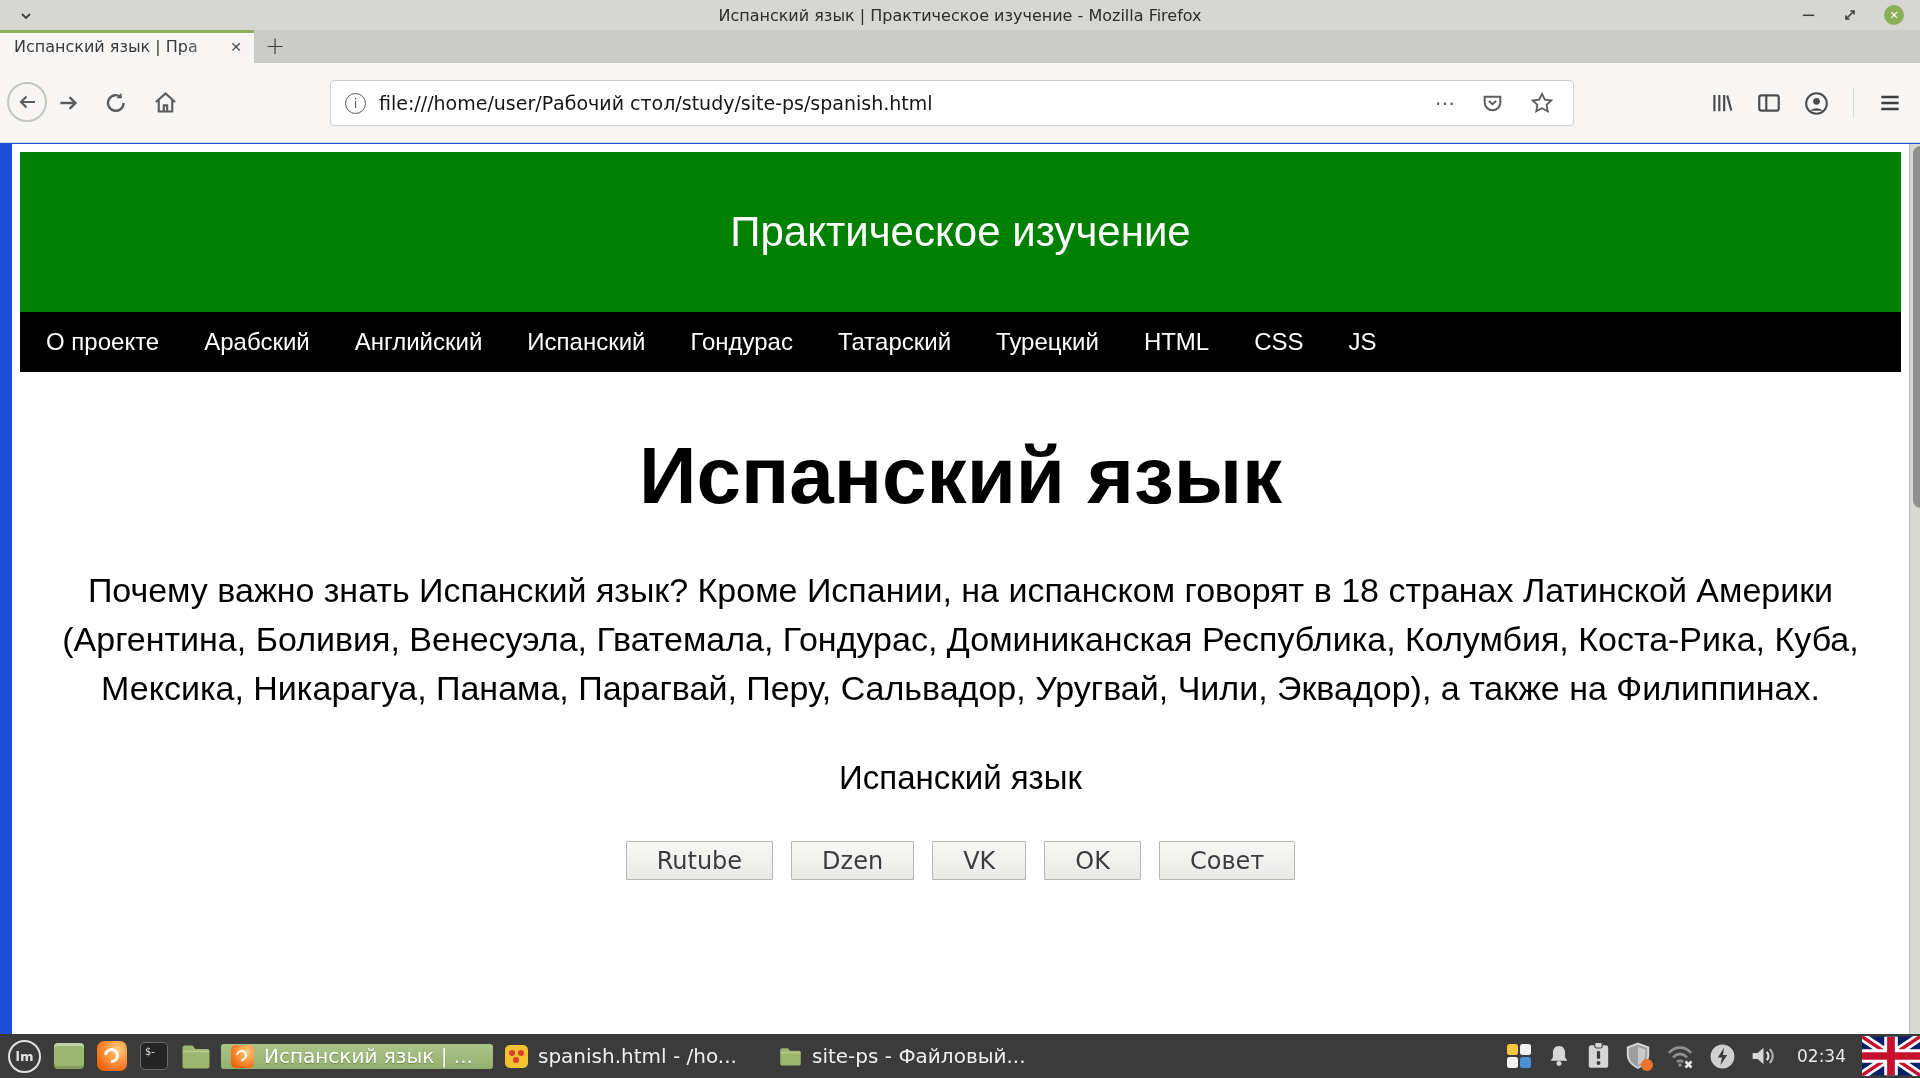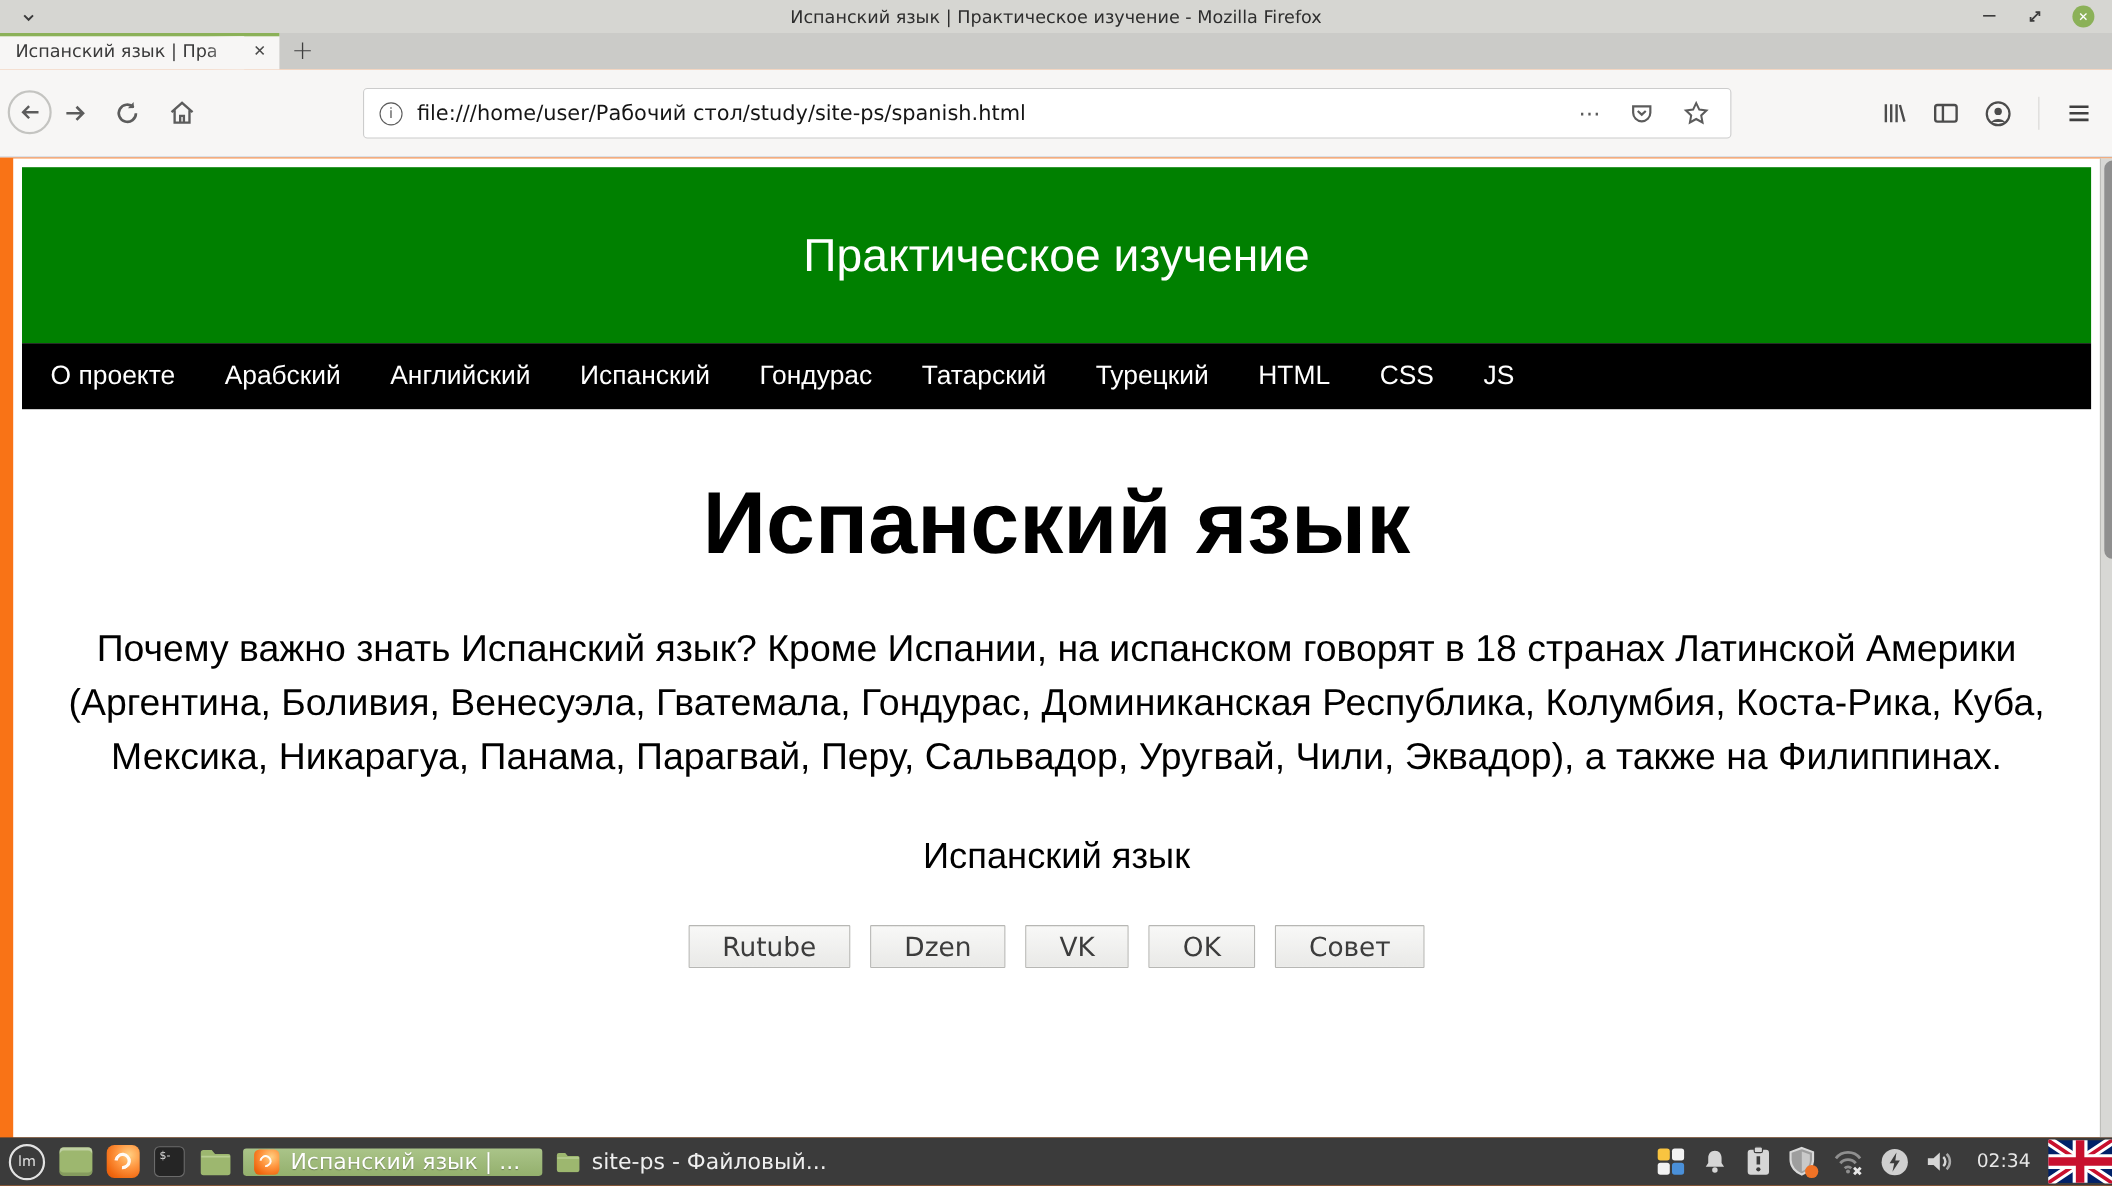--- a/index.html
+++ b/index.html
@@ -1,17 +1,17 @@
 <!DOCTYPE html>
 <html><head>
 <meta charset="utf-8">
 <style>
   * { margin:0; padding:0; box-sizing:border-box; }
   html,body { background:#555; }
-  #app { position:relative; width:1920px; height:1078px; background:#f97316; overflow:hidden;
+  #app { position:relative; width:1920px; height:1078px; background:#1d4ed8; overflow:hidden;
          font-family:"DejaVu Sans", sans-serif; }
 
   
   .titlebar { position:absolute; top:0; left:0; width:1920px; height:30px; background:#d6d6d2;
               display:flex; align-items:center; justify-content:center; }
   .win-chevron { position:absolute; left:18px; top:8px; width:16px; height:14px; }
   .win-title { font-size:16px; color:#2d2d2d; }
   .win-controls { position:absolute; right:16px; top:0; height:30px; display:flex; align-items:center; gap:26px; }
   .btn-min { font-size:18px; color:#3c3c3c; line-height:30px; }
   .btn-restore svg { display:block; }
@@ -75,21 +75,21 @@
           background:linear-gradient(#f8f8f7,#e9e9e7); border:1px solid #b7b7b4; border-radius:1px;
           font-family:"DejaVu Sans", sans-serif; display:flex; align-items:center; }
 
   
   .taskbar { position:absolute; left:0; bottom:0; width:1920px; height:44px; background:#3b3b3b;
              display:flex; align-items:center; }
   .taskbar svg { display:block; }
   .launchers { display:flex; align-items:center; gap:13px; padding:0 10px 0 8px; }
   .mint-menu { width:33px; height:33px; border:2.5px solid #e2e2e2; border-radius:50%;
                display:grid; place-items:center; }
-  .mint-menu span { font-size:13px; font-weight:normal; color:#e2e2e2; }
+  .mint-menu span { font-size:13px; font-weight:bold; color:#e2e2e2; }
   .show-desktop { width:30px; height:26px; border-radius:4px; background:#9db76f;
                   box-shadow:inset 0 3px 0 rgba(255,255,255,.35), inset 0 -3px 0 rgba(0,0,0,.15); }
   .ff-icon { width:30px; height:30px; border-radius:7px; position:relative;
              background:radial-gradient(circle at 68% 30%, #ffd083 0%, #ff9640 40%, #f0670f 78%, #dd560b 100%); }
   .ff-icon i { position:absolute; left:7px; top:7px; width:15px; height:15px; border-radius:50%;
                border:3px solid rgba(255,255,255,.95); border-left-color:transparent; transform:rotate(-40deg); }
   .ff-icon.small { width:23px; height:23px; border-radius:5px; }
   .ff-icon.small i { left:5px; top:5px; width:11px; height:11px; border-width:2.5px; }
   .term-icon { width:28px; height:28px; border-radius:5px; background:#252525; border:1px solid #6b6b6b;
                color:#d8d8d8; font-size:10px; padding:3px 0 0 4px; }
@@ -265,20 +265,28 @@
     </div>
 
     <div class="task-windows">
       <div class="task-btn active">
         <span class="ff-icon small">
             <i></i>
           </span>
         <span class="lbl">Испанский язык | ...</span>
       </div>
       <div class="task-btn">
+        <span class="editor-icon">
+          <b style="left:4px;top:5px"></b>
+          <b style="left:13px;top:5px"></b>
+          <b style="left:8px;top:12px"></b>
+        </span>
+        <span class="lbl">spanish.html - /ho...</span>
+      </div>
+      <div class="task-btn">
         <span>
           <svg width="23" height="19" viewBox="0 0 30 25">
               <path d="M1.5 4 a2.5 2.5 0 0 1 2.5-2.5 h7.5 l3 3.5 h12 a2 2 0 0 1 2 2 v15 a2.5 2.5 0 0 1 -2.5 2.5 H4 a2.5 2.5 0 0 1 -2.5-2.5 z" fill="#9db76f"></path>
               <path d="M2 7.5 H28" stroke="#b9cf92" stroke-width="1.6"></path>
             </svg>
         </span>
         <span class="lbl">site-ps - Файловый...</span>
       </div>
     </div>
 

